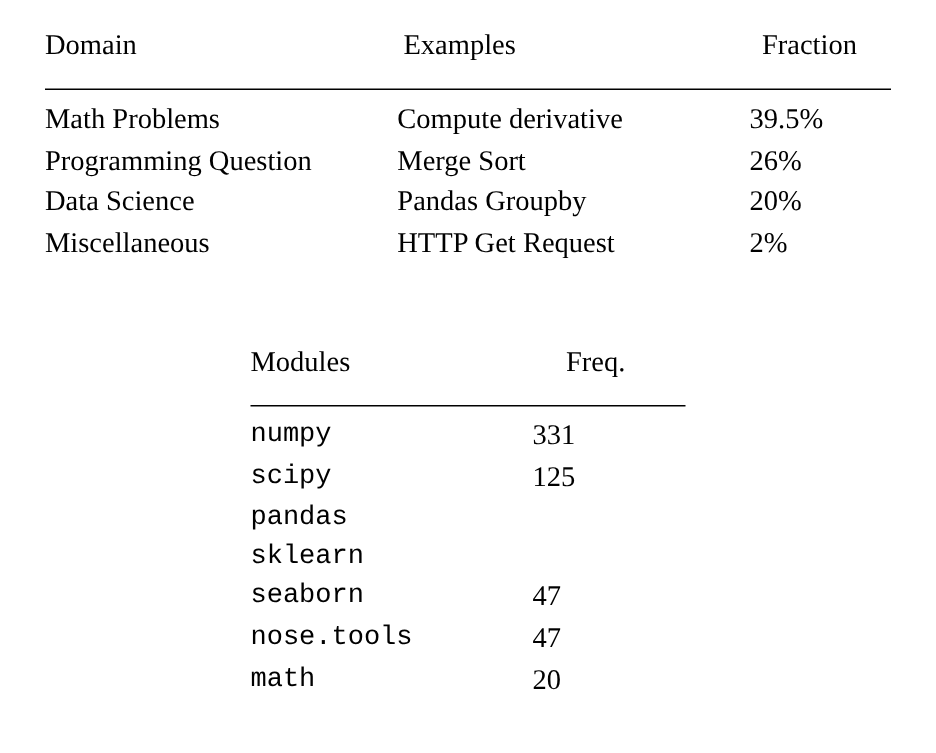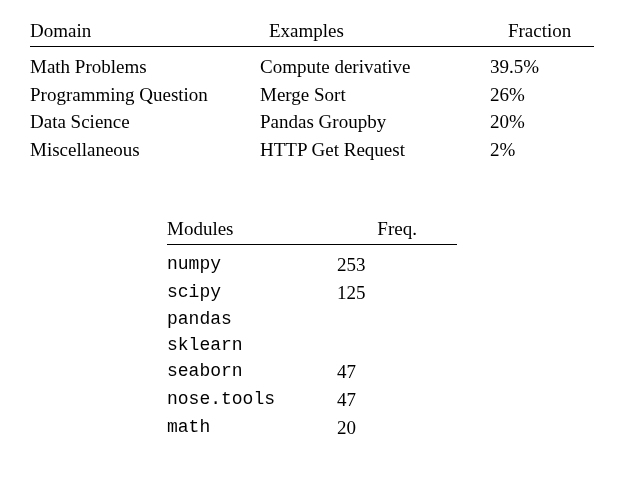--- a/index.html
+++ b/index.html
@@ -20,36 +20,37 @@
       margin: 0 auto 55px auto;
       width: 100%;
     }
     .table2 {
       margin: 0 auto;
       width: 290px;
     }
     .header-row {
       display: flex;
       border-bottom: 1px solid #000;
-      padding-bottom: 4px;
+      padding-bottom: 17px;
       margin-bottom: 6px;
       gap: 41px;
     }
     .table1 .col-domain {
       width: 230px;
     }
     .table1 .col-examples {
       width: 230px;
     }
     .table1 .col-fraction {
       width: 100px;
     }
     .body-row {
       display: flex;
       line-height: 1.45;
+      gap: 18px;
     }
     .table2 .col-modules {
       width: 170px;
     }
     .table2 .col-freq {
       width: 80px;
     }
     .mono {
       font-family: Liberation Mono, monospace;
       font-size: 18px;
@@ -86,21 +87,21 @@
   </div>
 </div>
 
 <div class="table2">
   <div class="header-row">
     <div class="col-modules">Modules</div>
     <div class="col-freq">Freq.</div>
   </div>
   <div class="body-row">
     <div class="col-modules mono">numpy</div>
-    <div class="col-freq">253</div>
+    <div class="col-freq">331</div>
   </div>
   <div class="body-row">
     <div class="col-modules mono">scipy</div>
     <div class="col-freq">125</div>
   </div>
   <div class="body-row">
     <div class="col-modules mono">pandas</div>
   </div>
   <div class="body-row">
     <div class="col-modules mono">sklearn</div>

